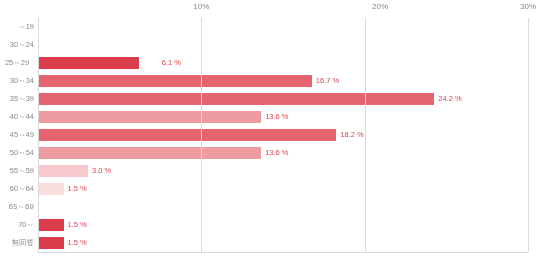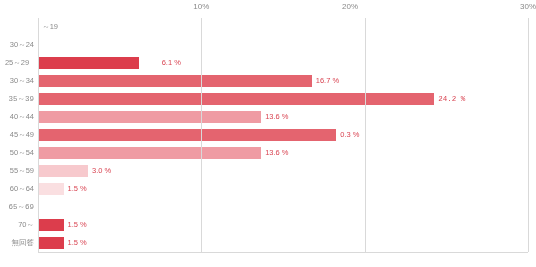--- a/index.html
+++ b/index.html
@@ -94,56 +94,56 @@
     white-space:nowrap;
   }
 </style>
 </head>
 <body>
 
 <div id="chart-root">
 
   <div class="xaxis">
       <div class="xtick-label" style="left: 163.333px;">10%</div>
-      <div class="xtick-label" style="left: 312px;">20%</div>
+      <div class="xtick-label" style="left: 342px;">20%</div>
       <div class="xtick-label" style="left: 490px;">30%</div>
     </div>
   <div class="axis-line-left"></div>
   <div class="axis-line-bottom"></div>
   <div class="rows">
       <div class="row" style="top: 0px; height: 18px;">
-        <div class="cat-label" style="height: 18px; line-height: 18px; padding-left: 24px;">～19</div>
+        <div class="cat-label" style="height: 18px; line-height: 18px;">～19</div>
       </div>
       <div class="row" style="top: 18px; height: 18px;">
         <div class="cat-label" style="height: 18px; line-height: 18px;">30～24</div>
       </div>
       <div class="row" style="top: 36px; height: 18px;">
         <div class="cat-label" style="height: 18px; line-height: 18px; text-align: center;">25～29</div>
         <div class="bar" style="width: 99.6333px; background: rgb(220, 61, 76); top: 3px;"></div>
         <div class="bar-value" style="left: 142.633px; top: 3px; color: rgb(217, 68, 82); margin-left: 19px;">6.1 %</div>
       </div>
       <div class="row" style="top: 54px; height: 18px;">
         <div class="cat-label" style="height: 18px; line-height: 18px;">30～34</div>
         <div class="bar" style="width: 272.767px; background: rgb(228, 100, 111); top: 3px;"></div>
         <div class="bar-value" style="left: 315.767px; top: 3px; color: rgb(217, 68, 82);">16.7 %</div>
       </div>
-      <div class="row" style="top: 72px; height: 18px; font-family: Liberation Mono, monospace;">
+      <div class="row" style="top: 72px; height: 18px;">
         <div class="cat-label" style="height: 18px; line-height: 18px;">35～39</div>
         <div class="bar" style="width: 395.267px; background: rgb(228, 100, 111); top: 3px;"></div>
         <div class="bar-value" style="left: 438.267px; top: 3px; color: rgb(217, 68, 82);">24.2 %</div>
       </div>
       <div class="row" style="top: 90px; height: 18px;">
         <div class="cat-label" style="height: 18px; line-height: 18px;">40～44</div>
         <div class="bar" style="width: 222.133px; background: rgb(239, 155, 163); top: 3px;"></div>
         <div class="bar-value" style="left: 265.133px; top: 3px; color: rgb(217, 68, 82);">13.6 %</div>
       </div>
       <div class="row" style="top: 108px; height: 18px;">
         <div class="cat-label" style="height: 18px; line-height: 18px;">45～49</div>
         <div class="bar" style="width: 297.267px; background: rgb(228, 100, 111); top: 3px;"></div>
-        <div class="bar-value" style="left: 340.267px; top: 3px; color: rgb(217, 68, 82);">0.3 %</div>
+        <div class="bar-value" style="left: 340.267px; top: 3px; color: rgb(217, 68, 82);">18.2 %</div>
       </div>
       <div class="row" style="top: 126px; height: 18px;">
         <div class="cat-label" style="height: 18px; line-height: 18px;">50～54</div>
         <div class="bar" style="width: 222.133px; background: rgb(239, 155, 163); top: 3px;"></div>
         <div class="bar-value" style="left: 265.133px; top: 3px; color: rgb(217, 68, 82);">13.6 %</div>
       </div>
       <div class="row" style="top: 144px; height: 18px;">
         <div class="cat-label" style="height: 18px; line-height: 18px;">55～59</div>
         <div class="bar" style="width: 49px; background: rgb(247, 201, 205); top: 3px;"></div>
         <div class="bar-value" style="left: 92px; top: 3px; color: rgb(217, 68, 82);">3.0 %</div>

